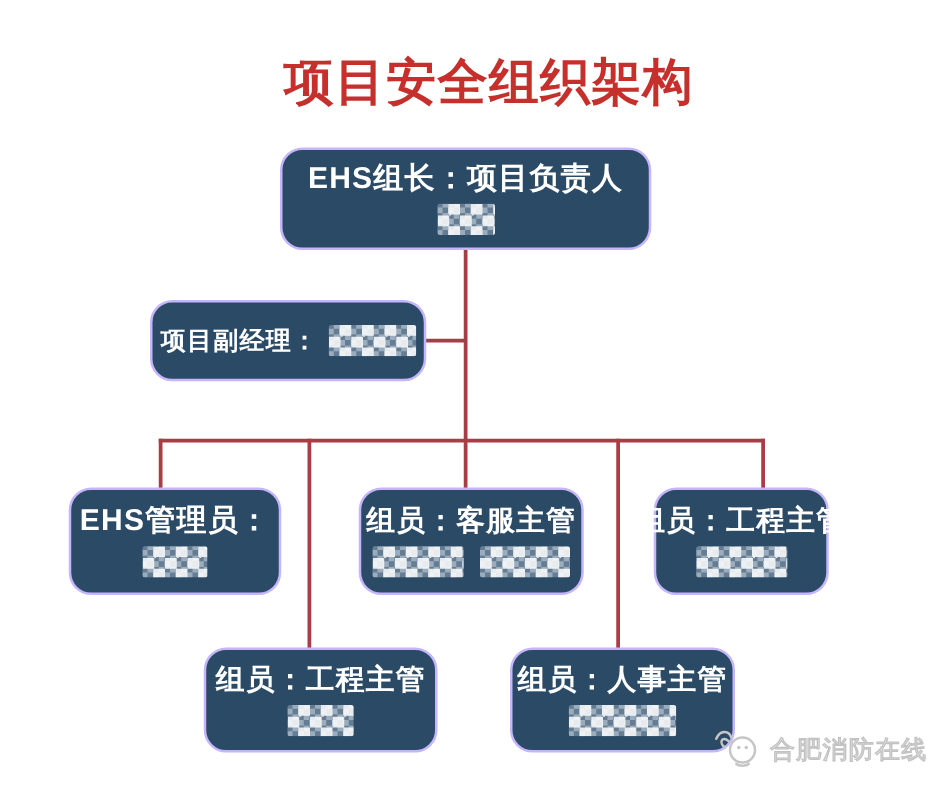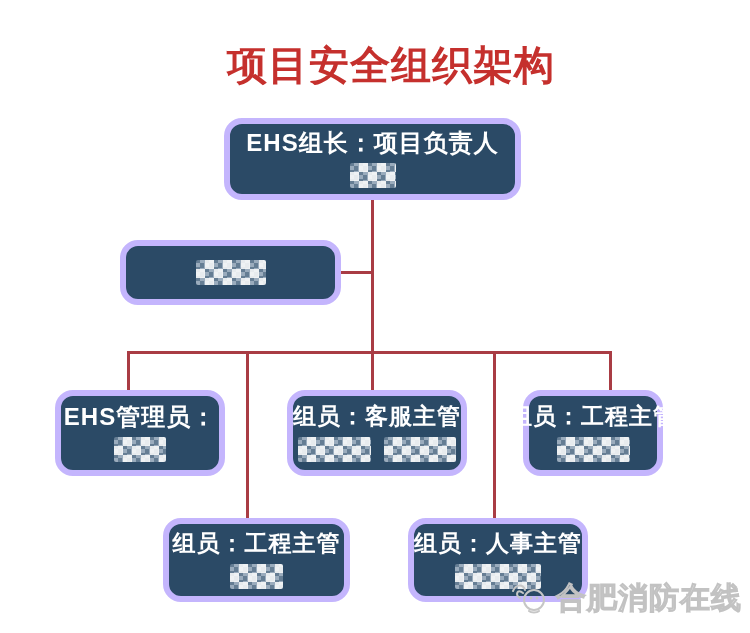--- a/index.html
+++ b/index.html
@@ -27,21 +27,21 @@
     font-family: "DejaVu Serif", "Liberation Serif", serif;
     font-weight: bold;
     font-size: 40px;
     letter-spacing: 1px;
     color: #c5302d;
   }
   .node {
     position: absolute;
     box-sizing: border-box;
     background: #2b4a66;
-    border: 6px solid #c4b5fd;
+    border: 2px solid #c4b5fd;
     border-radius: 18px;
     color: #ffffff;
     font-weight: bold;
     display: flex;
     flex-direction: column;
     align-items: center;
     justify-content: center;
     gap: 7px;
     text-align: center;
     z-index: 2;
@@ -99,22 +99,22 @@
   .watermark {
     position: absolute;
     right: 8px;
     bottom: 14px;
     display: flex;
     align-items: center;
     gap: 6px;
     z-index: 3;
   }
   .watermark-text {
-    font-size: 30px;
-    font-weight: bold;
+    font-size: 20px;
+    font-weight: normal;
     letter-spacing: 1px;
     color: rgba(190,190,190,0.40);
     -webkit-text-stroke: 1px #c2c2c2;
   }
 </style>
 </head>
 <body>
 
 <div class="canvas">
 
@@ -127,20 +127,21 @@
   <div class="cline l-drop-2"></div>
   <div class="cline l-drop-4"></div>
   <div class="cline l-drop-5"></div>
 
   <div class="node node-leader">
     <div class="node-label">EHS组长：项目负责人</div>
     <div class="redacted" style="width:46px"></div>
   </div>
 
   <div class="node node-deputy">
+    <div class="node-label">项目副经理：</div>
     <div class="redacted" style="width:70px"></div>
   </div>
 
   <div class="node node-ehs-admin">
     <div class="node-label">EHS管理员：</div>
     <div class="redacted" style="width:52px"></div>
   </div>
 
   <div class="node node-customer">
     <div class="node-label">组员：客服主管</div>

